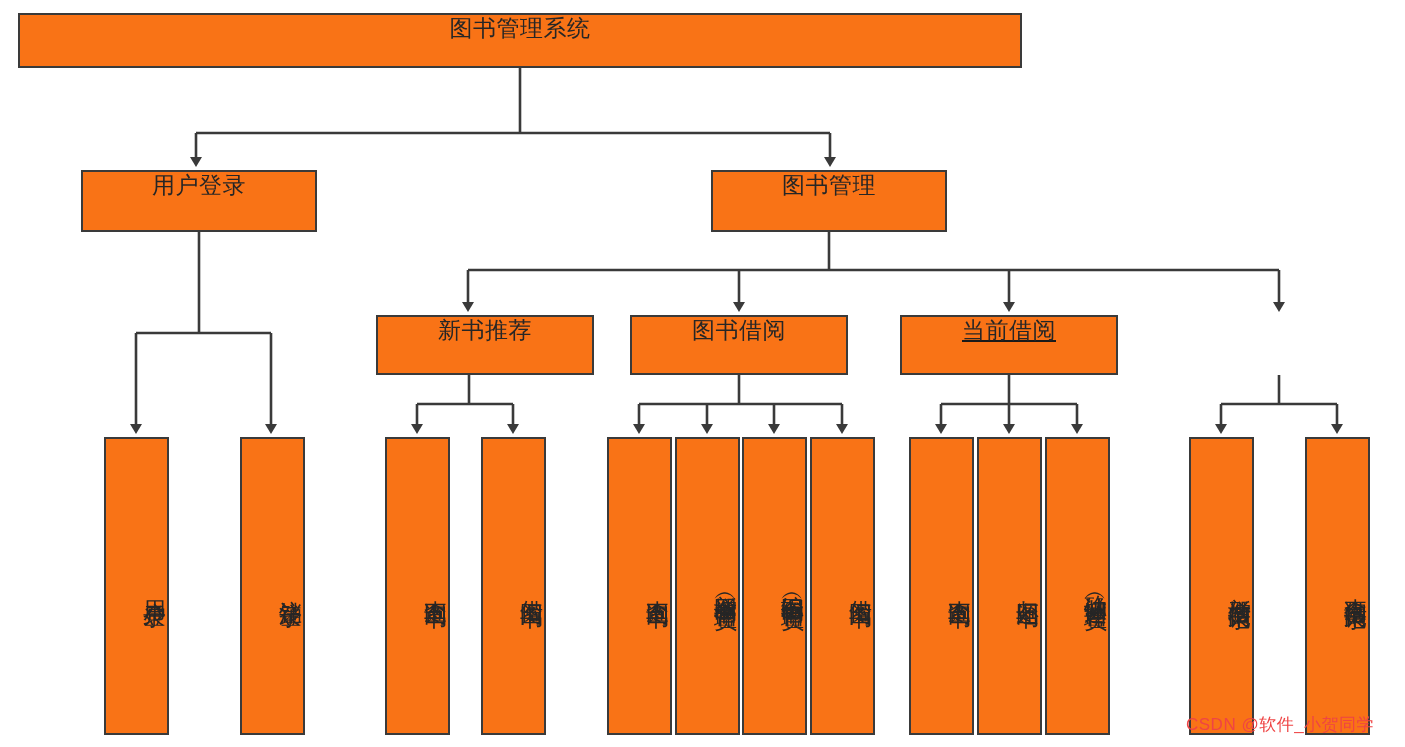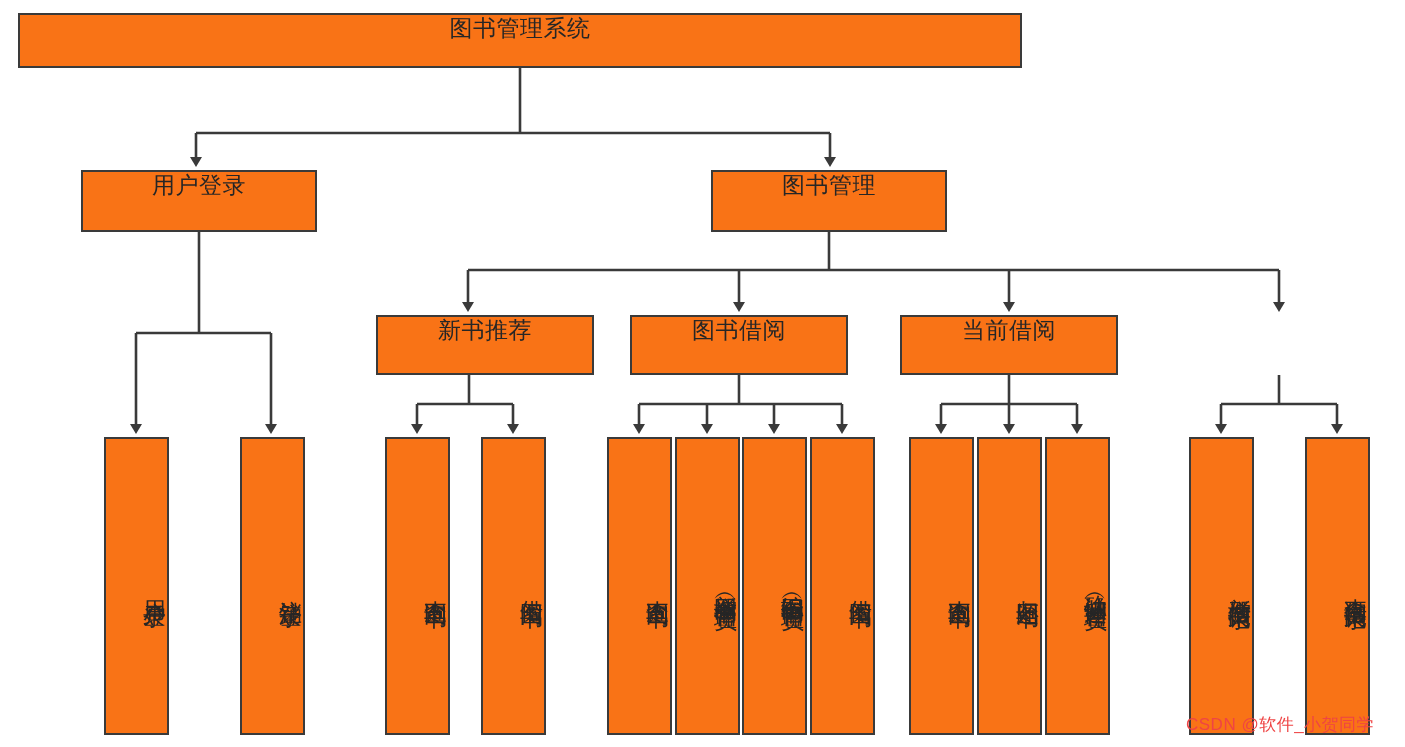--- a/index.html
+++ b/index.html
@@ -138,21 +138,21 @@
   </div>
 
   <div class="node node-l3" style="left:360px; top:315px; width:218px; height:60px;margin-left:16px;">
     <span class="label">新书推荐</span>
   </div>
 
   <div class="node node-l3" style="left:630px; top:315px; width:218px; height:60px;">
     <span class="label">图书借阅</span>
   </div>
 
-  <div class="node node-l3" style="left:900px; top:315px; width:218px; height:60px;">
+  <div class="node node-l3" style="left:900px; top:315px; width:218px; height:60px;text-decoration:underline;">
     <span class="label">当前借阅</span>
   </div>
 
 
   <div class="node node-leaf" style="left:104px; top:437px; width:65px; height:298px;">
     <span class="label">用户登录</span>
   </div>
 
   <div class="node node-leaf" style="left:240px; top:437px; width:65px; height:298px;">
     <span class="label">注销登录</span>

